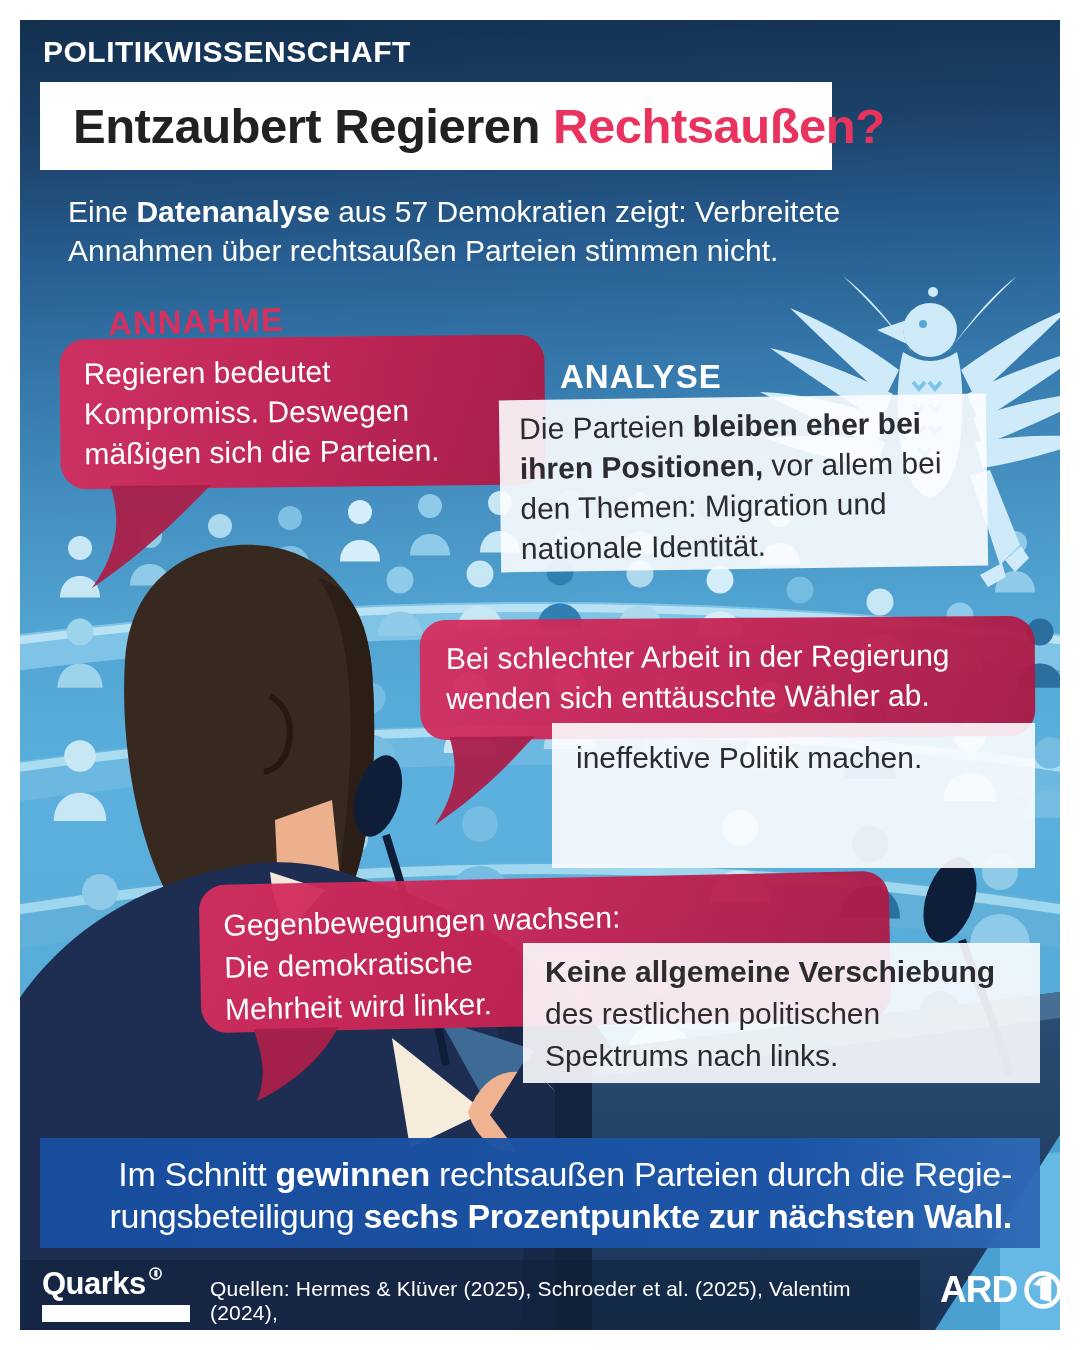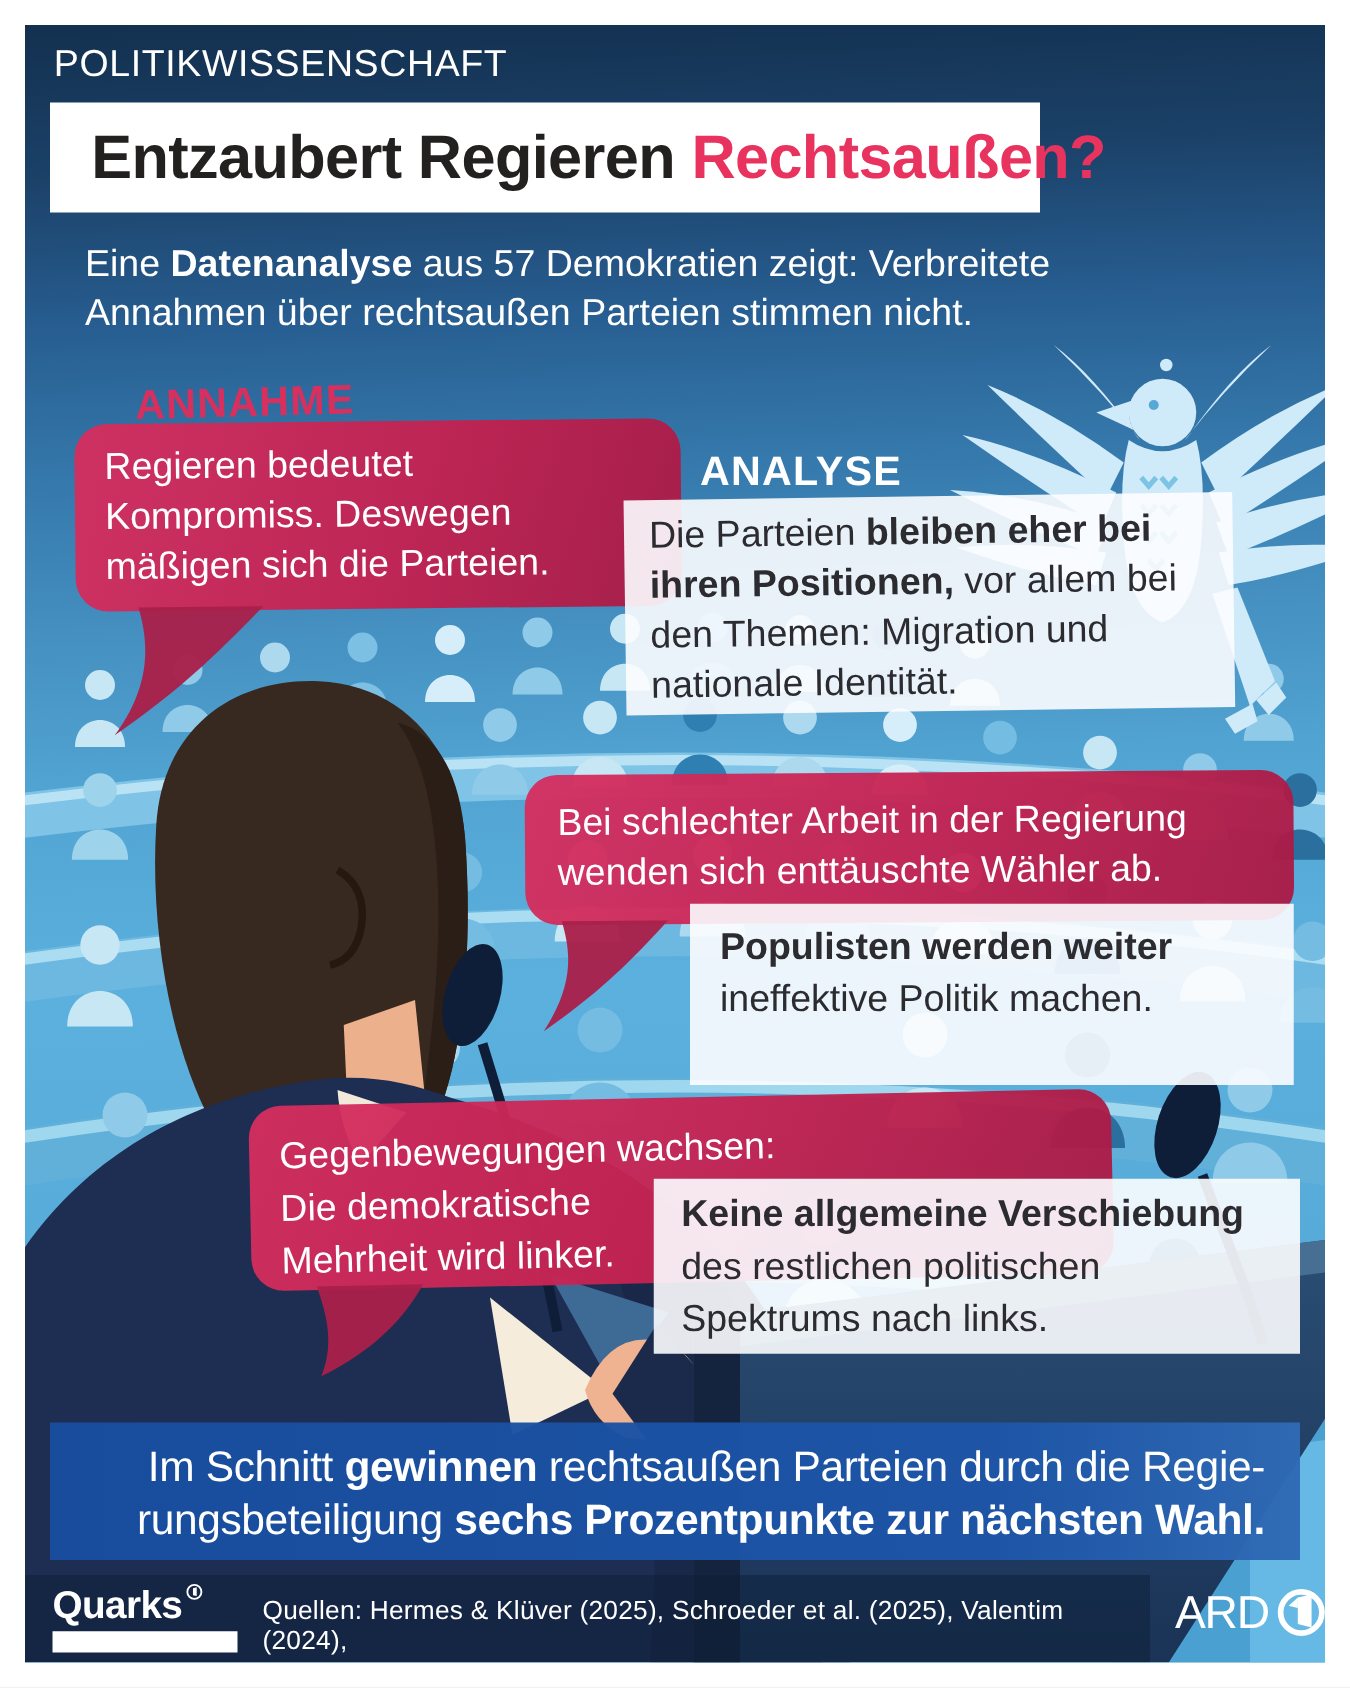--- a/index.html
+++ b/index.html
@@ -3,21 +3,21 @@
 <meta charset="utf-8">
 <style>
   html,body{margin:0;padding:0;background:#e8e8e8;}
   .poster{position:relative;width:1080px;height:1350px;background:#ffffff;overflow:hidden;
           font-family:"Liberation Sans",sans-serif;}
   .canvas{position:absolute;left:20px;top:20px;width:1040px;height:1310px;overflow:hidden;
           background:linear-gradient(178deg,#13304f 0%,#1b4168 9%,#275d90 18%,#3578ab 27%,
                      #448fc0 36%,#52a5d3 46%,#5bb0dd 58%,#57abd8 75%,#4fa2d0 100%);}
   .illu{position:absolute;left:0;top:0;width:1040px;height:1310px;}
 
-  .kicker{position:absolute;left:23px;top:15px;color:#ffffff;font-size:30px;font-weight:normal;
+  .kicker{position:absolute;left:23px;top:15px;color:#ffffff;font-size:30px;font-weight:bold;
           letter-spacing:.5px;}
   .title-bar{position:absolute;left:20px;top:62px;width:792px;height:88px;background:#ffffff;
              display:flex;align-items:center;padding-left:33px;box-sizing:border-box;
              font-size:49px;font-weight:bold;letter-spacing:-.5px;white-space:pre;}
   .t-dark{color:#232020;}
   .t-red{color:#e8335f;}
   .intro{position:absolute;left:48px;top:172px;color:#ffffff;font-size:30px;line-height:39px;}
 
   .lbl{position:absolute;font-size:33px;font-weight:bold;letter-spacing:1px;}
   .lbl-annahme{left:88px;top:283px;color:#d8305e;transform:rotate(-1.5deg);}
@@ -43,21 +43,21 @@
               padding:15px 28px;color:#ffffff;font-size:34px;line-height:42px;letter-spacing:-.3px;
               background:linear-gradient(90deg,rgba(24,77,158,.97) 0%,rgba(29,85,168,.97) 75%,rgba(47,106,181,.97) 100%);text-align:right;}
 
   .quarks{position:absolute;left:22px;top:1246px;color:#fff;}
   .q-text{font-size:31px;font-weight:bold;letter-spacing:-.5px;}
   .q-mark{display:inline-block;vertical-align:top;margin-left:2px;}
   .q-bar{width:148px;height:17px;background:#ffffff;margin-top:3px;}
   .sources{position:absolute;left:190px;top:1257px;width:710px;color:#ffffff;
            font-size:21px;letter-spacing:.2px;}
   .ard{position:absolute;left:920px;top:1248px;display:flex;align-items:center;color:#fff;}
-  .ard-txt{font-size:37px;font-weight:normal;letter-spacing:-1px;margin-right:4px;}
+  .ard-txt{font-size:37px;font-weight:bold;letter-spacing:-1px;margin-right:4px;}
 
   b{font-weight:bold;}
   .line{white-space:pre;}
 </style>
 </head>
 <body>
 
 <div class="poster">
   <div class="canvas">
 
@@ -222,21 +222,20 @@
     </div>
 
     <div class="bubble b2">
       <div class="line">Bei schlechter Arbeit in der Regierung</div>
       <div class="line">wenden sich enttäuschte Wähler ab.</div>
       <svg class="tail tail2" viewBox="0 0 105 92">
         <path d="M 15,0 L 100,0 C 72,30 48,55 0,88 C 25,50 22,24 15,0 Z" fill="#a9204a" opacity=".96"></path>
       </svg>
     </div>
     <div class="wbox w2">
-      <div class="line"><b>Populisten werden weiter</b></div>
       <div class="line">ineffektive Politik machen.</div>
     </div>
 
     <div class="bubble b3">
       <div class="line">Gegenbewegungen wachsen:</div>
       <div class="line">Die demokratische</div>
       <div class="line">Mehrheit wird linker.</div>
       <svg class="tail tail3" viewBox="0 0 95 78">
         <path d="M 10,0 L 95,0 C 80,26 55,52 12,72 C 24,44 16,20 10,0 Z" fill="#a9204a" opacity=".96"></path>
       </svg>

